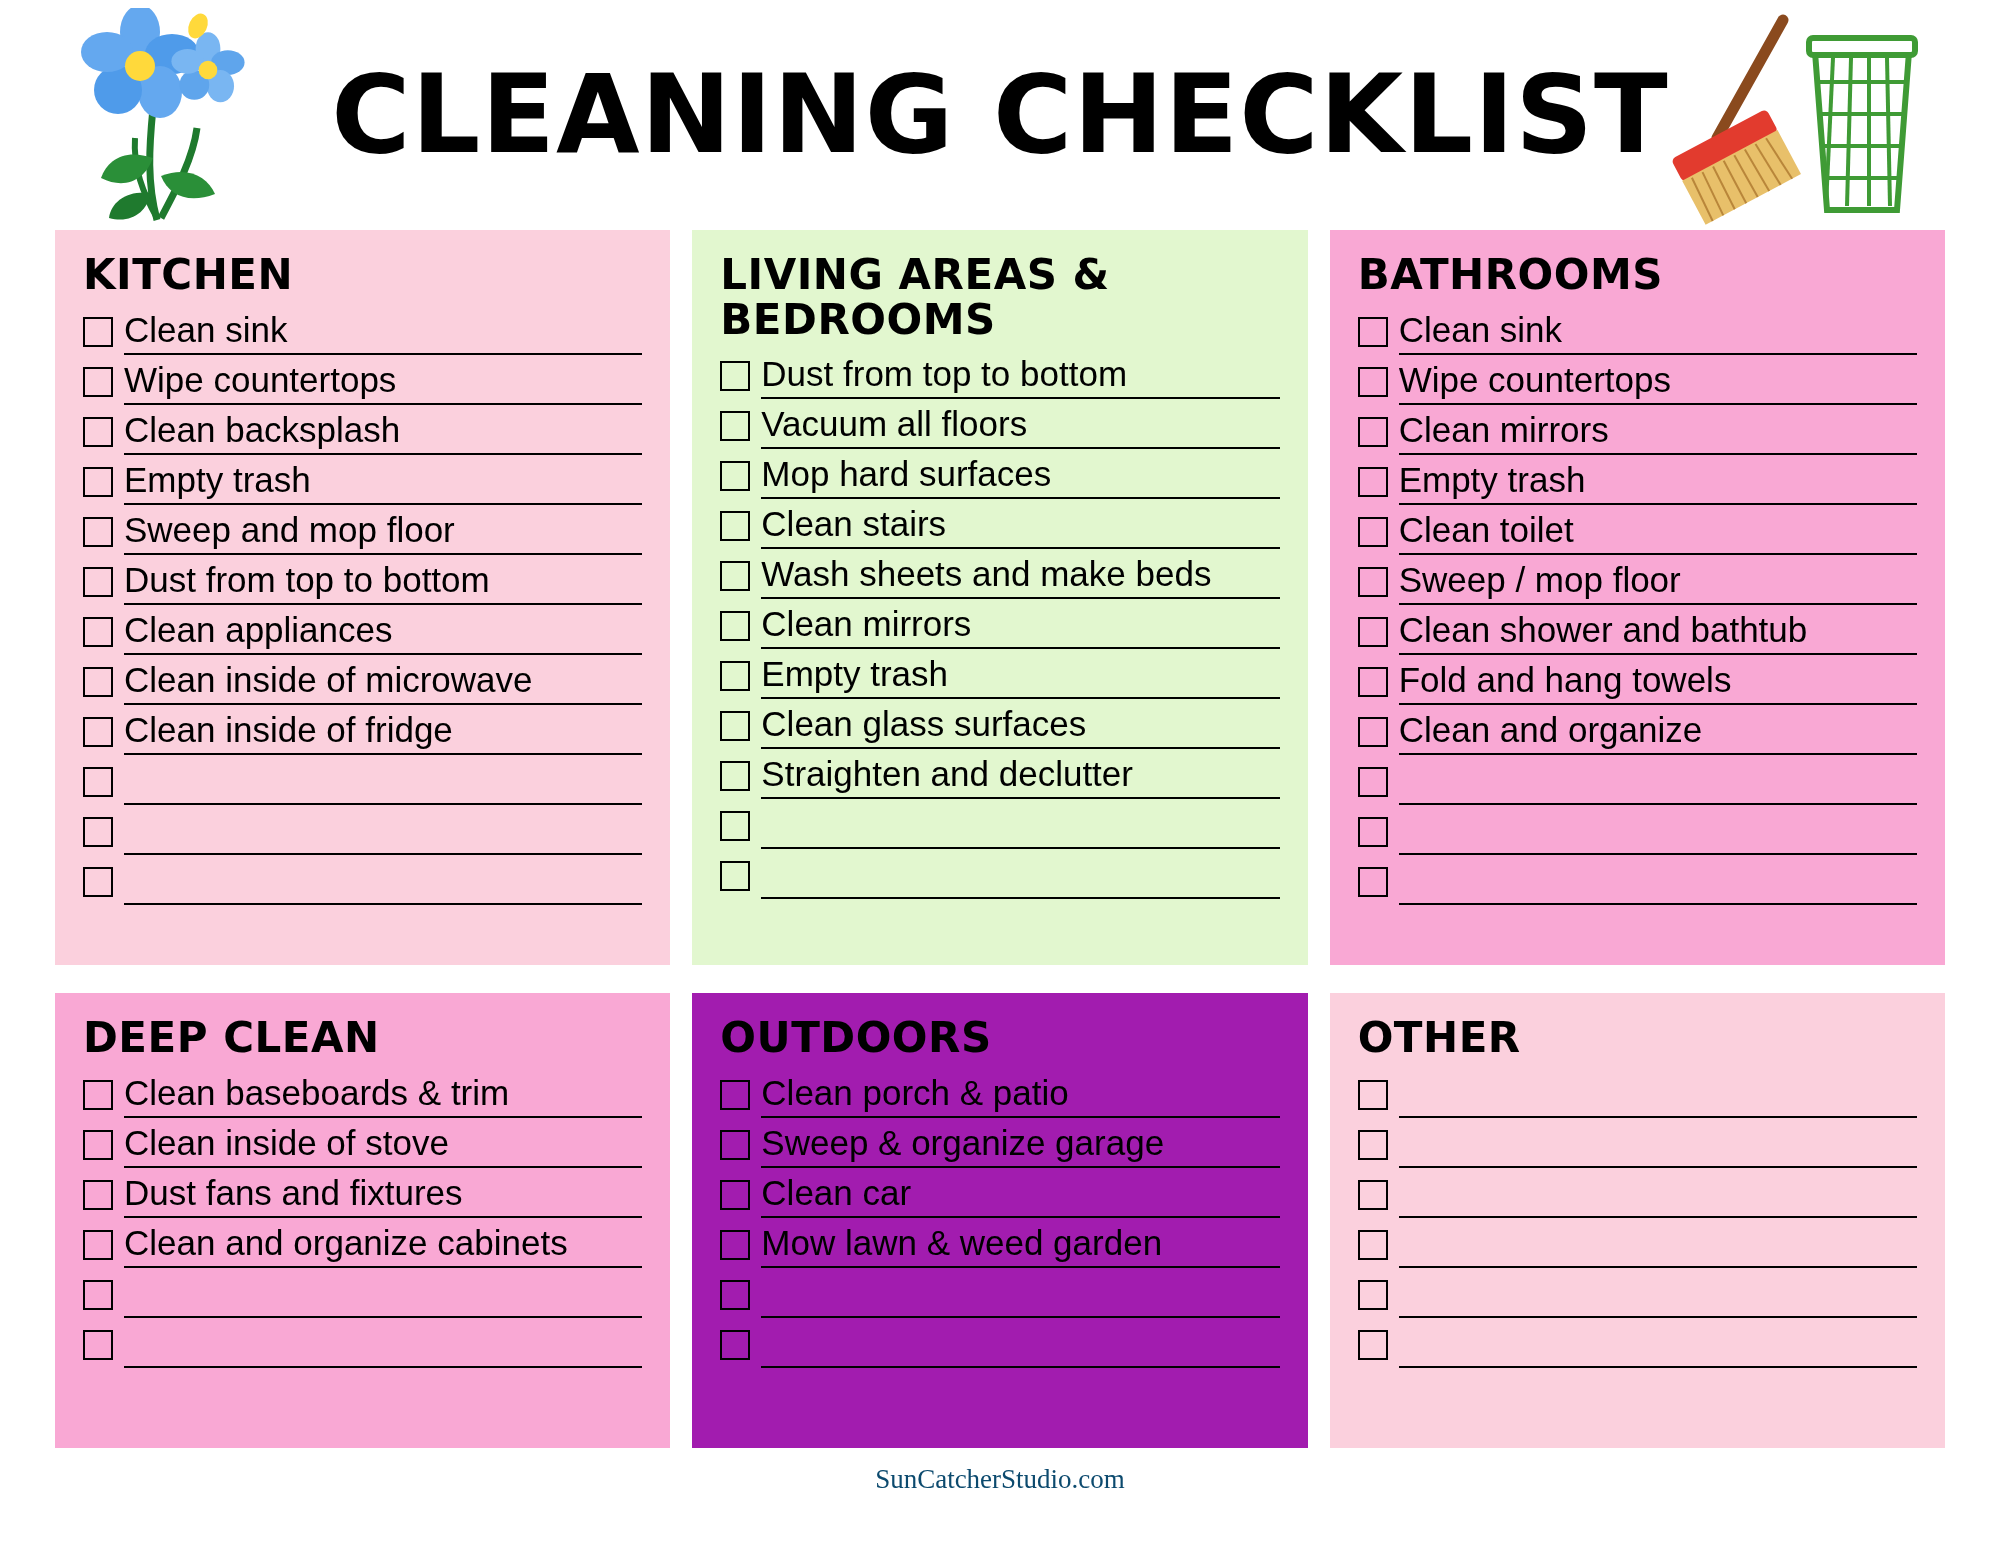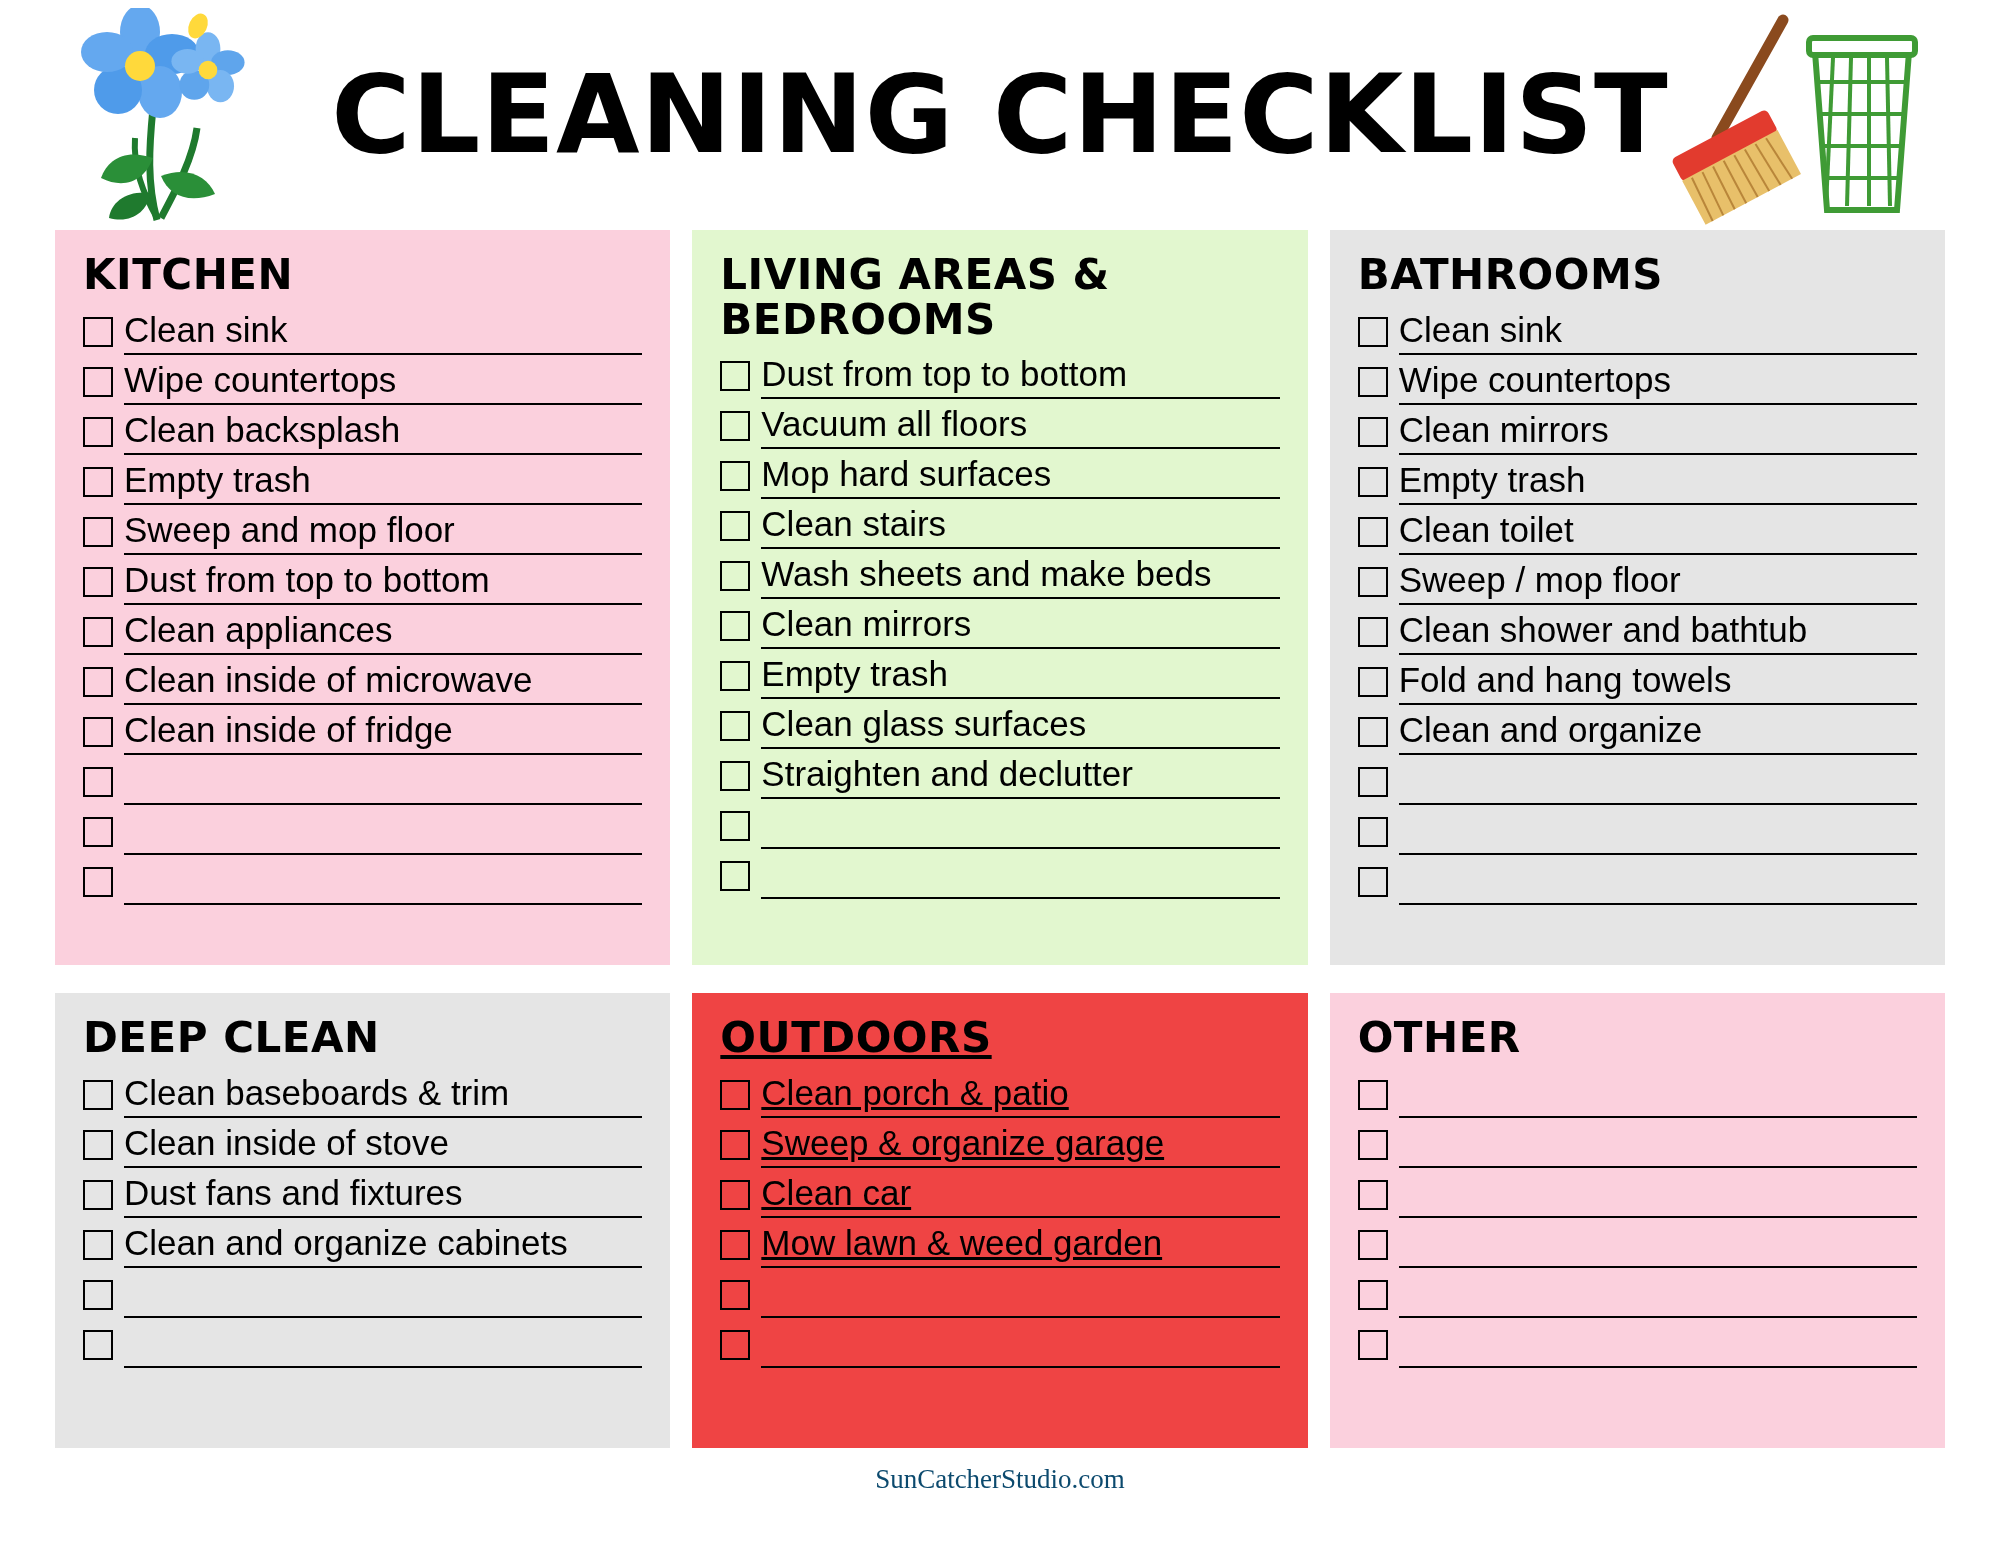--- a/index.html
+++ b/index.html
@@ -60,22 +60,22 @@
     column-gap: 22px;
     row-gap: 28px;
   }
   .card {
     box-sizing: border-box;
     padding: 22px 28px 26px 28px;
     min-height: 100px;
   }
   .card.pink   { background: #fbd0dd; }
   .card.green  { background: #e2f7cf; }
-  .card.blue   { background: #e5e5e5; }
-  .card.peach  { background: #ef4444; text-decoration: underline; }
+  .card.blue   { background: #f9a8d4; }
+  .card.peach  { background: #a21caf; }
 
   .card-title {
     font-family: "DejaVu Sans", sans-serif;
     font-weight: 700;
     font-size: 42px;
     line-height: 1.08;
     margin: 0 0 8px 0;
     letter-spacing: 0.5px;
   }
   .card-title.two-line { margin-bottom: 6px; }

